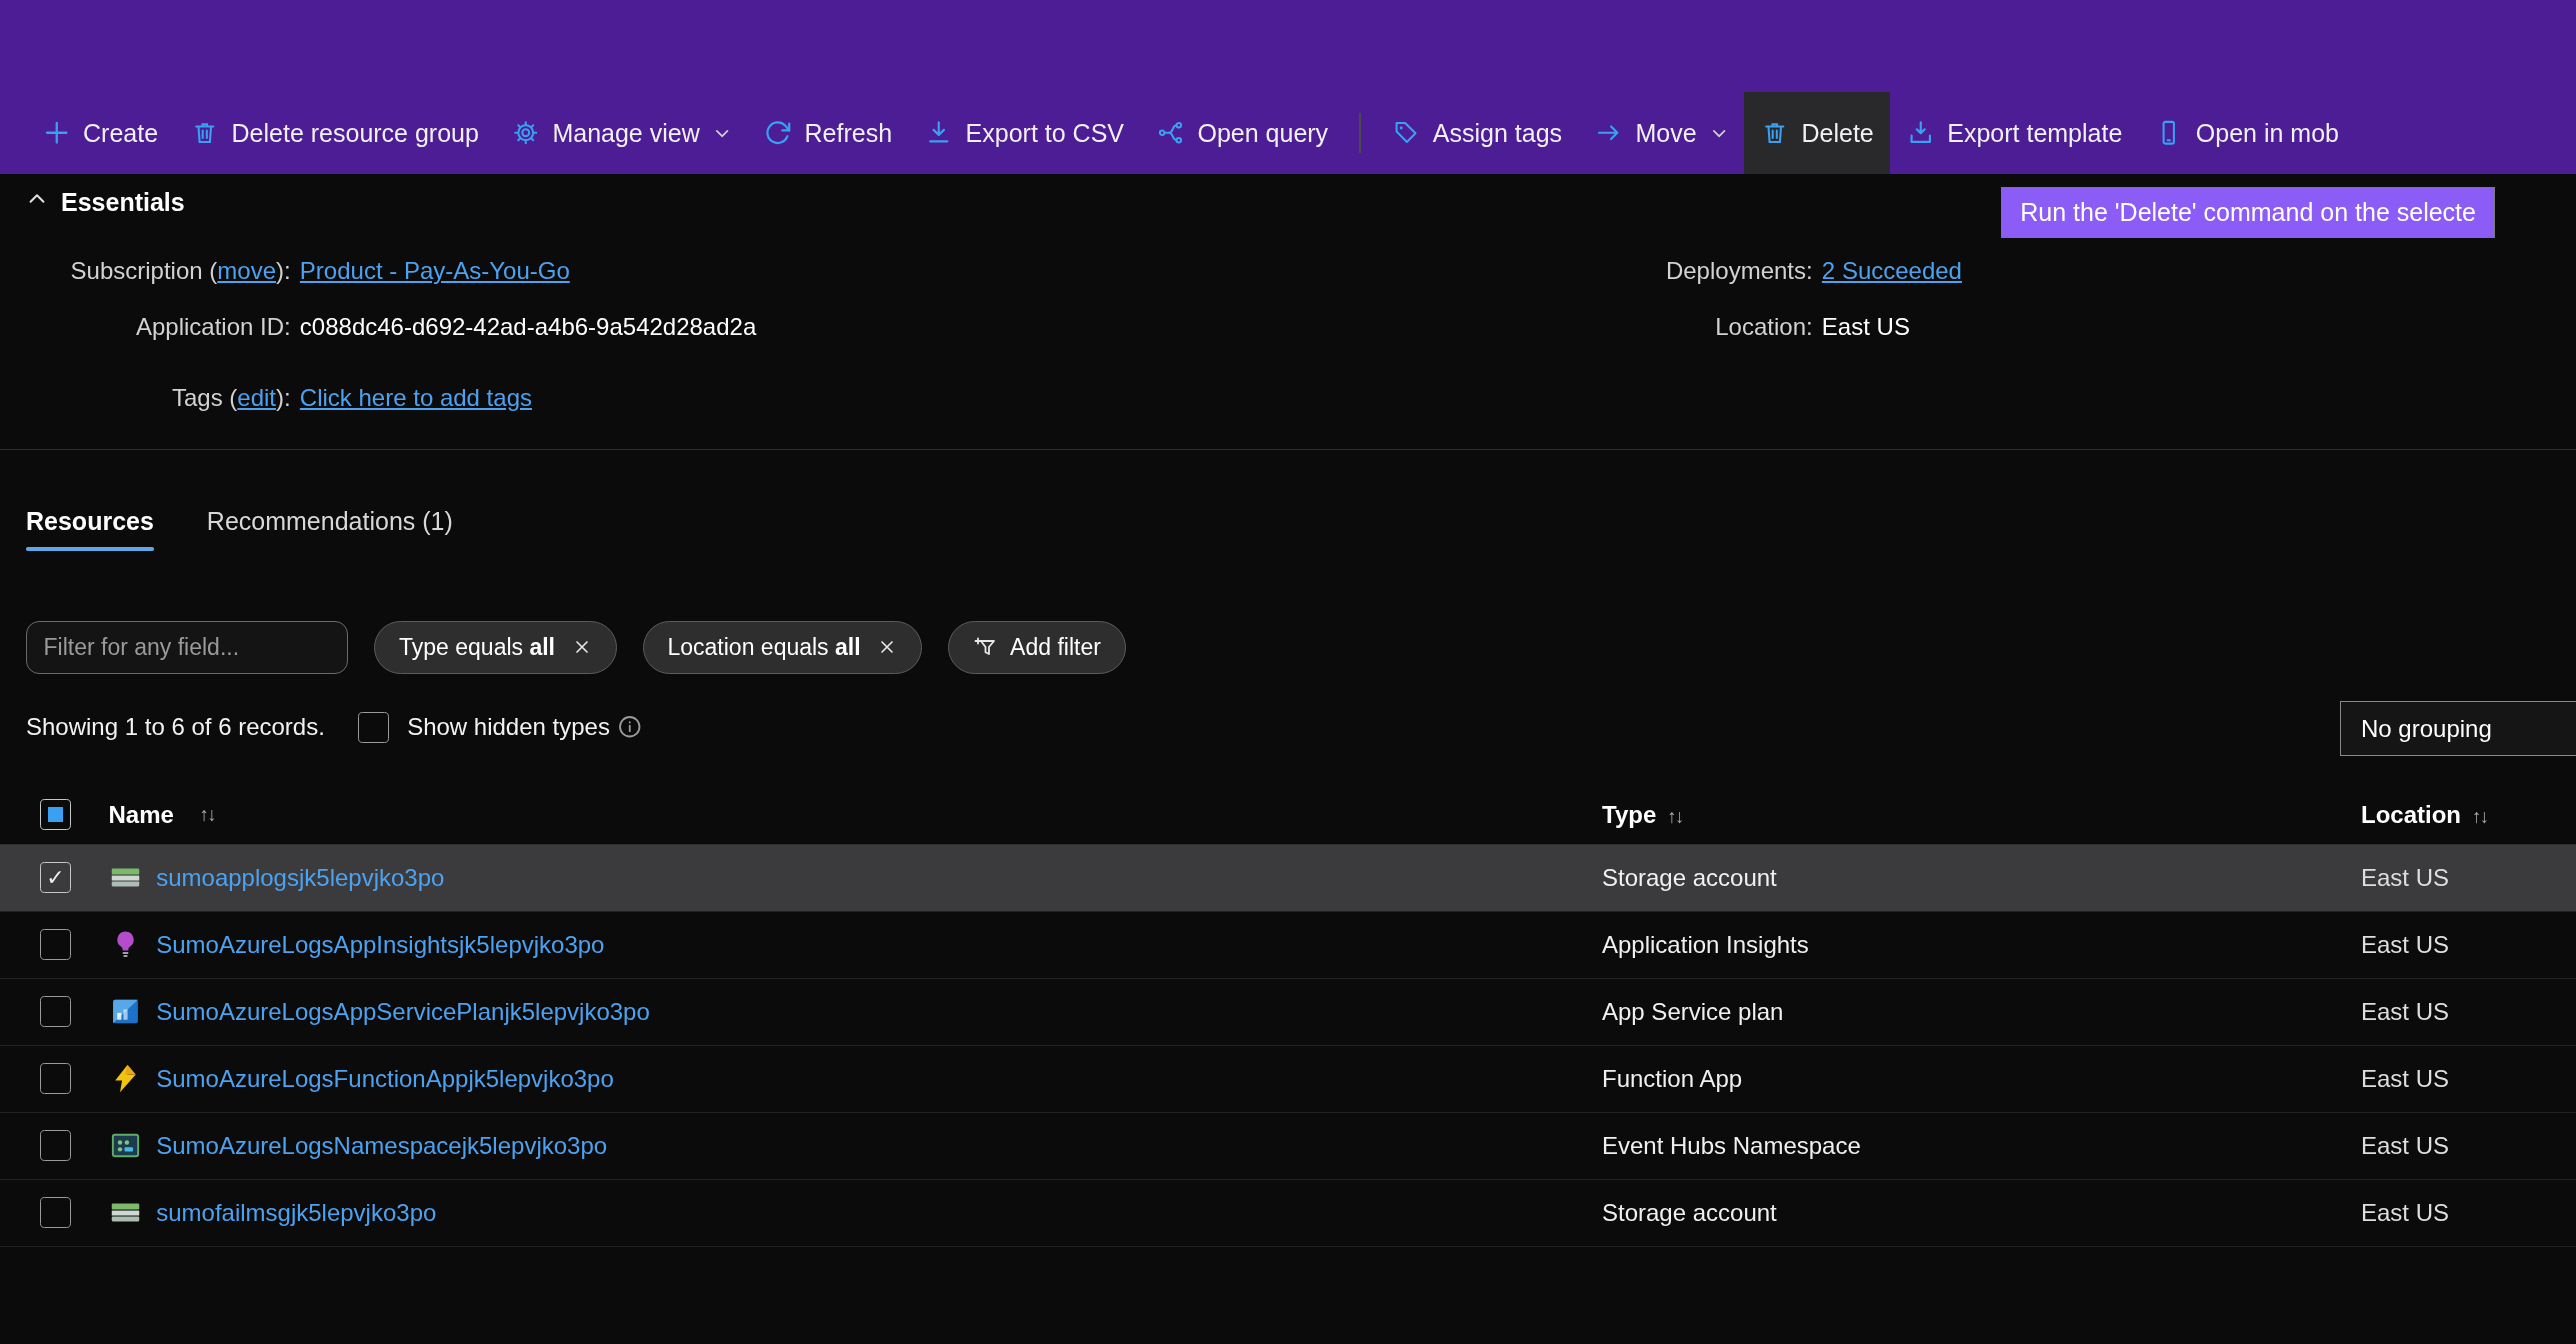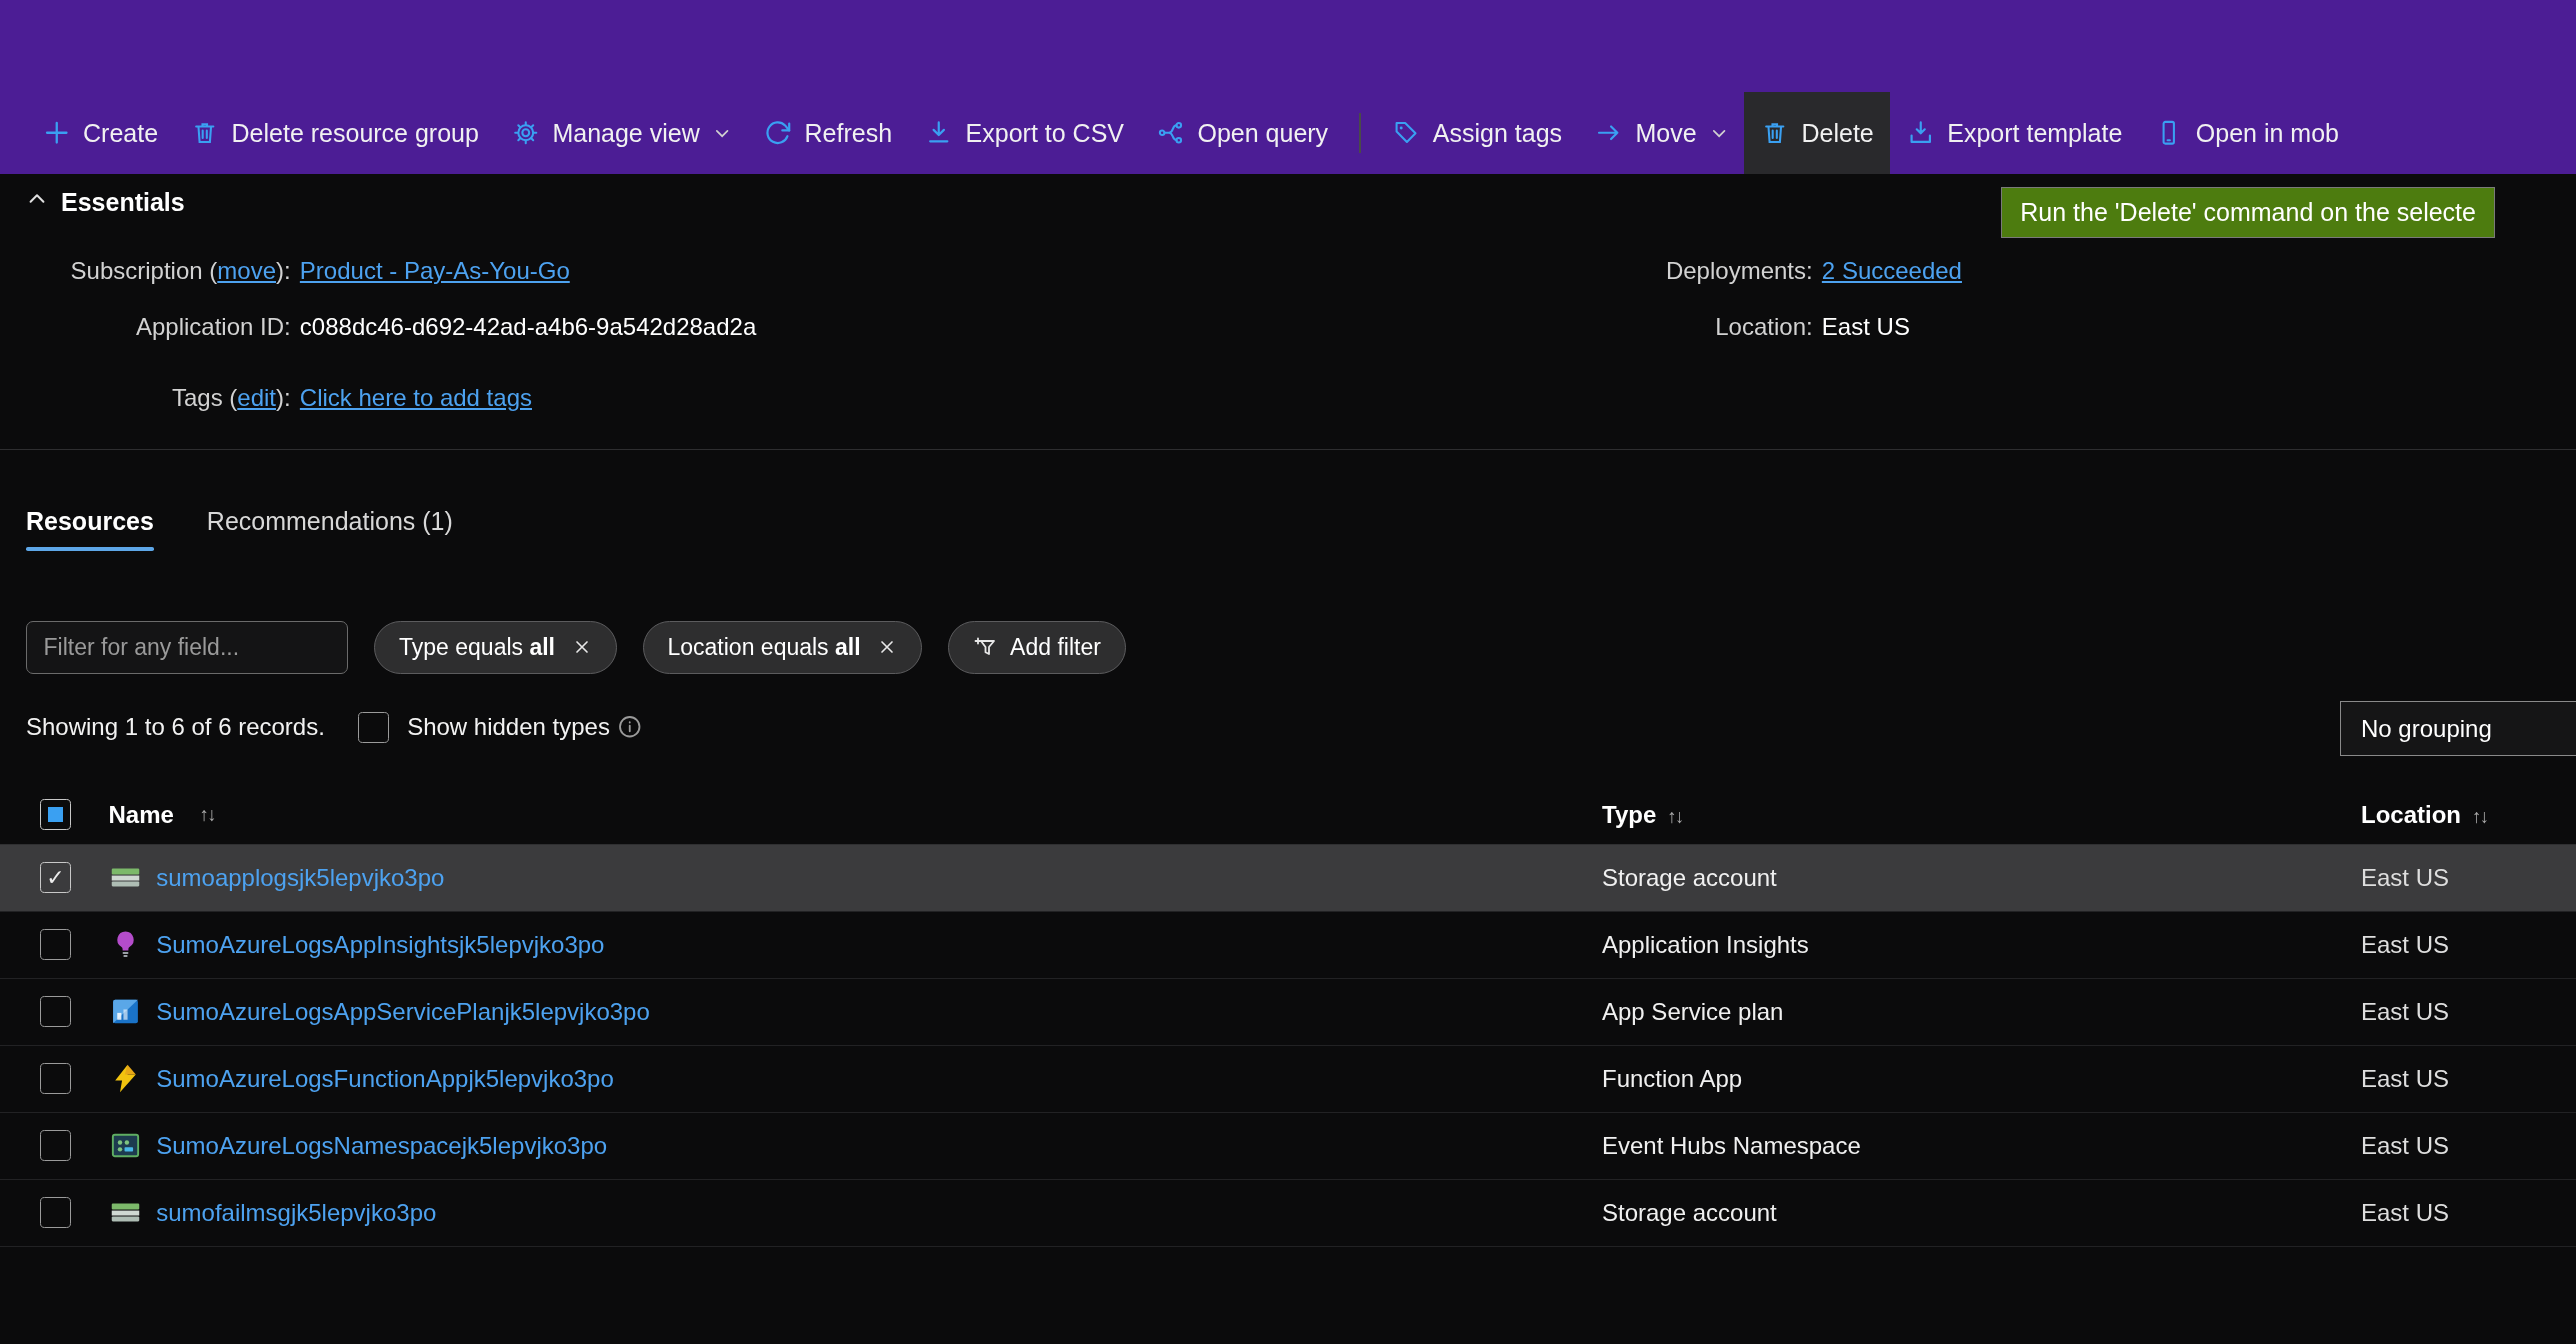--- a/index.html
+++ b/index.html
@@ -11,21 +11,21 @@
   .toolbar-wrap { background:#4c1d95; padding-top:92px; height:174px; }
   .toolbar { display:flex; align-items:center; height:82px; padding-left:26px; white-space:nowrap; }
   .tb-item { display:flex; align-items:center; gap:13px; padding:0 16.5px; height:82px; background:transparent; border:none;
              color:#f1f1f1; font-size:25px; font-family:inherit; cursor:pointer; flex:none; }
   .tb-item.highlighted { background:#29292c; }
   .tb-icon, .tb-chev { display:flex; align-items:center; }
   .tb-divider { width:1.8px; height:40px; background:#4a4a4a; margin:0 14.7px; flex:none; }
 
   
   .tooltip { position:absolute; left:2001px; top:187px; height:51px; line-height:49px; padding:0 18.3px;
-             background:#4d7c0f; border:0.9px solid #7a7a7a; color:#fff; font-size:25px; white-space:nowrap; }
+             background:#8b5cf6; border:0.9px solid #7a7a7a; color:#fff; font-size:25px; white-space:nowrap; }
 
   
   .essentials { padding:9.2px 0 13px 26px; border-bottom:0.9px solid #2e2e30; }
   .ess-header { display:flex; align-items:center; gap:13px; height:38px; cursor:pointer; width:202px; }
   .ess-title { font-weight:700; font-size:25px; }
   .ess-grid { display:flex; margin-top:31px; }
   .ess-col-left { width:1632px; flex:none; }
   .ess-col-right { flex:1; }
   .ess-row { display:flex; align-items:center; height:38px; margin-bottom:18.3px; white-space:nowrap;text-align:right; }
   .ess-row.tags-row { margin-top:33px; }
@@ -36,21 +36,21 @@
   a.link { color:#4da2f0; text-decoration:underline; cursor:pointer; }
 
   
   .tabs { display:flex; gap:53px; margin:57px 0 0 26px; }
   .tab { font-size:25px; color:#d8d8d8; padding-bottom:9.2px; cursor:pointer; }
   .tab.active { color:#fff; font-weight:700; position:relative; }
   .tab.active::after { content:""; display:block; height:4.6px; background:#5ea7e8; margin-top:11px; border-radius:1.8px; }
 
   
   .filter-row { display:flex; align-items:center; gap:26px; margin:60px 0 0 26px; }
-  .filter-input { width:322px; height:53px; background:#141415; border:0.9px solid #6b6b6b; border-radius:7px;
+  .filter-input { width:322px; height:53px; background:#141415; border:0.9px solid #6b6b6b; border-radius:13px;
                   color:#84cc16; font-size:23px; padding:0 16.5px; font-family:inherit; }
   .filter-input::placeholder { color:#9a9a9a; }
   .pill { display:flex; align-items:center; height:53px; padding:0 24px; background:#2e2e2f; border:0.9px solid #5c5c5e;
           border-radius:26.6px; font-size:23px; color:#fff; cursor:pointer; white-space:pre; }
   .pill b { font-weight:700; }
   .pill-x { display:flex; margin-left:16.5px; cursor:pointer; }
   .pill .af-icon { display:flex; margin-right:13px; }
 
   
   .records-row { display:flex; align-items:center; margin:35px 0 0 26px; height:37px; position:relative; }

